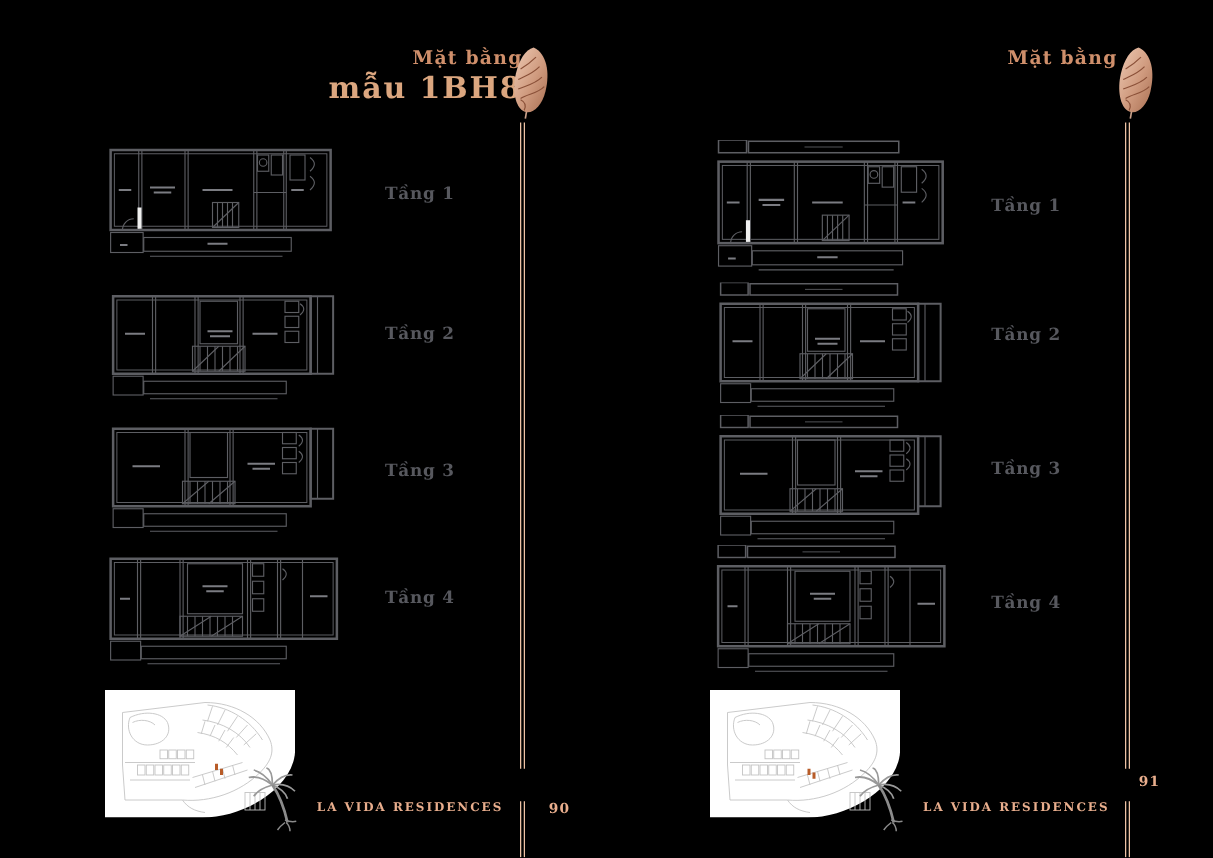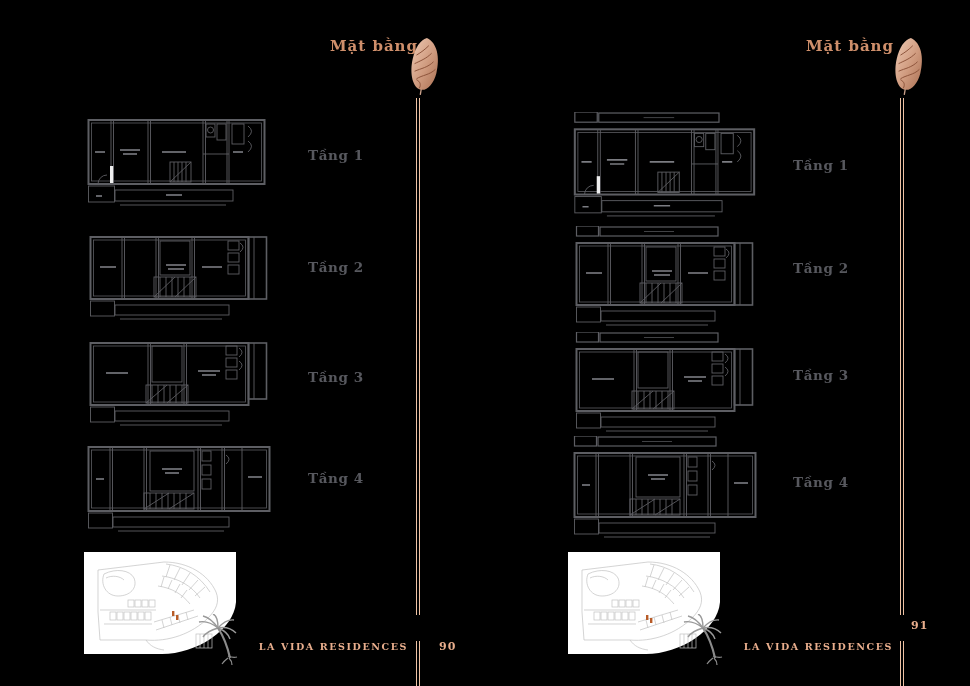--- a/index.html
+++ b/index.html
@@ -4,21 +4,21 @@
 <style>
   html,body{margin:0;padding:0;background:#000;}
   #canvas{position:relative;width:970px;height:686px;background:#000000;overflow:hidden;
           font-family:"DejaVu Serif","Liberation Serif",serif;}
   .abs{position:absolute;}
   .page-title{width:230px;text-align:right;line-height:1;}
   .title-small{font-size:15px;font-weight:bold;color:#cf8f6b;letter-spacing:1px;line-height:17px;}
   .title-large{font-size:24px;font-weight:bold;color:#dba67f;letter-spacing:1.5px;line-height:26px;margin-top:2px;}
   .floor-label{font-size:13.5px;font-weight:bold;color:#57585e;letter-spacing:.6px;}
   .divider{width:2px;border-left:1.4px solid #eec2a4;border-right:1.4px solid #eec2a4;background:transparent;}
-  .footer-brand{width:160px;text-align:right;font-size:9.5px;font-weight:bold;color:#e9ae8d;letter-spacing:1.6px;}
+  .footer-brand{width:160px;text-align:center;font-size:9.5px;font-weight:bold;color:#e9ae8d;letter-spacing:1.6px;}
   .footer-num{font-size:11px;font-weight:bold;color:#e9ae8d;letter-spacing:1px;}
   svg{display:block;}
 </style>
 </head>
 <body>
 
 <div id="canvas">
 
   <svg width="0" height="0" style="position:absolute">
     <defs>
@@ -265,20 +265,21 @@
             <line x1="120" y1="82" x2="120" y2="96"></line>
           <line x1="124" y1="82" x2="124" y2="96"></line>
           <path d="M62 88 C66 94 72 97 80 98"></path>
         </g>
       </symbol>
     </defs>
   </svg>
 
   <div class="abs page-title" style="left:188px;top:38px;">
     <div class="title-small">Mặt bằng</div>
+    <div class="title-large">mẫu 1BH8</div>
   </div>
 
   <svg class="abs" style="left:407px;top:37px;" width="36" height="59">
     <use href="#feather"></use>
   </svg>
 
   <div class="abs divider" style="left:416px;top:98px;height:517px;"></div>
   <div class="abs divider" style="left:416px;top:641px;height:45px;"></div>
 
   <svg class="abs" style="left:86px;top:114px;" width="182" height="95">

